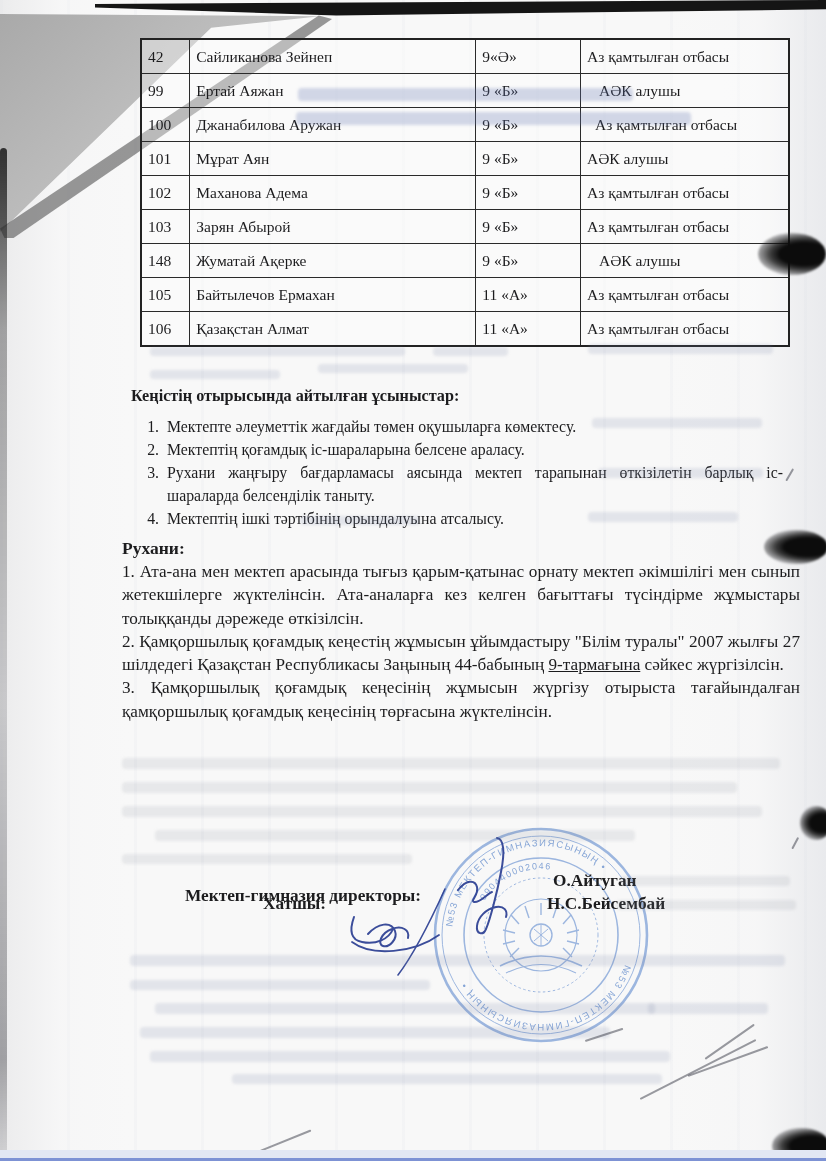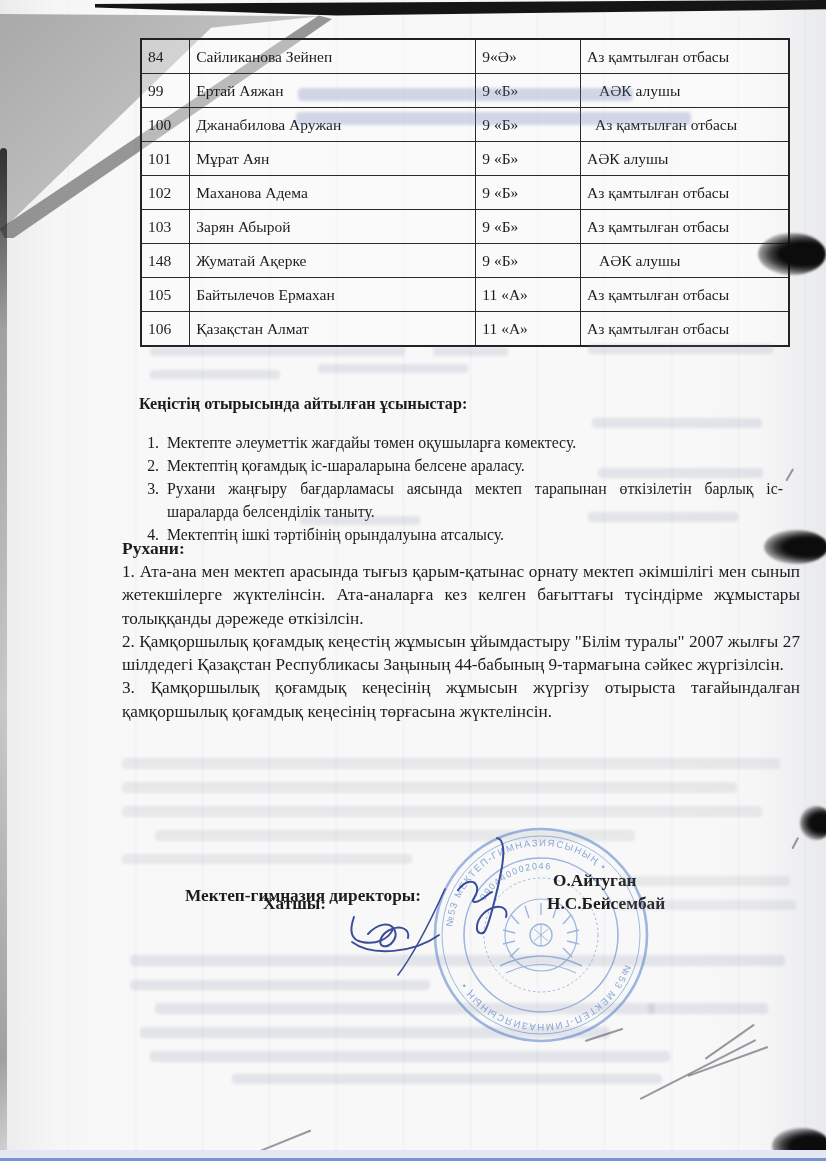--- a/index.html
+++ b/index.html
@@ -37,46 +37,46 @@
   table.students{position:absolute;left:140px;top:38px;width:650px;border-collapse:collapse;
     font-size:15.5px;background:rgba(255,255,255,.35);}
   table.students td{border:1.4px solid #2a2a2a;height:33px;padding:0 6px;vertical-align:middle;}
   table.students{border:2px solid #222;}
   td.c-num{width:37px;text-align:left;padding-left:9px;}
   td.c-name{width:300px;padding-left:11px;}
   td.c-grade{width:100px;padding-left:9px;}
   td.c-status{width:200px;padding-left:10px;}
   
   .sugg{position:absolute;left:123px;top:377px;width:676px;font-size:15.8px;line-height:23px;}
-  .sugg h3{margin:16px;font-size:16.2px;line-height:22px;}
+  .sugg h3{margin:8px;font-size:16.2px;line-height:22px;}
   .sugg ol{margin:1px 16px 0 0;padding-left:40px;}
   .sugg li{padding-left:4px;text-align:justify;}
   .decision{position:absolute;left:122px;top:536px;width:678px;font-size:17.2px;line-height:23.3px;}
   .decision h3{margin:0 0 0 0;font-size:17.5px;line-height:24px;}
   .decision p{margin:0;text-align:justify;}
-  .u{}
+  .u{text-decoration:underline;}
   
   .sig-label{position:absolute;font-weight:bold;font-size:17.3px;white-space:nowrap;}
   .seal-wrap{position:absolute;left:426px;top:820px;width:230px;height:230px;opacity:.92;}
   .handsig{position:absolute;left:330px;top:812px;width:330px;height:210px;}
 </style>
 </head>
 <body>
 
 <div class="scan">
 
   <div class="corner-gray"></div>
   <div class="corner-edge"></div>
   <div class="top-black"></div>
   <div class="left-strip"></div>
 
   <table class="students">
     <tbody>
       <tr>
-        <td class="c-num">84</td>
+        <td class="c-num">42</td>
         <td class="c-name">Сайликанова  Зейнеп</td>
         <td class="c-grade">9«Ә»</td>
         <td class="c-status">Аз  қамтылған  отбасы</td>
       </tr>
       <tr>
         <td class="c-num">99</td>
         <td class="c-name">Ертай Аяжан</td>
         <td class="c-grade">9 «Б»</td>
         <td class="c-status" style="padding-left:18px;">АӘК алушы</td>
       </tr>

